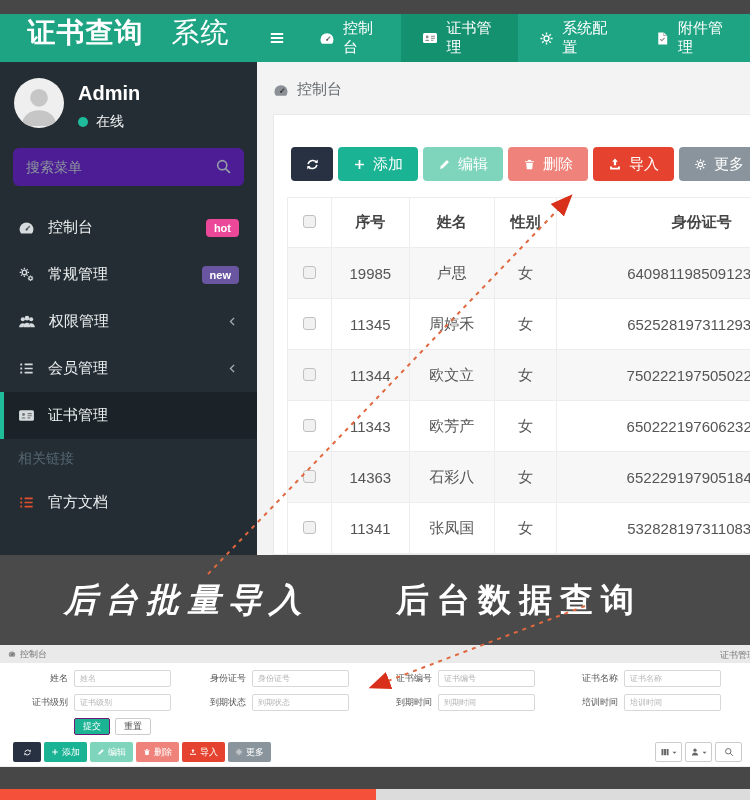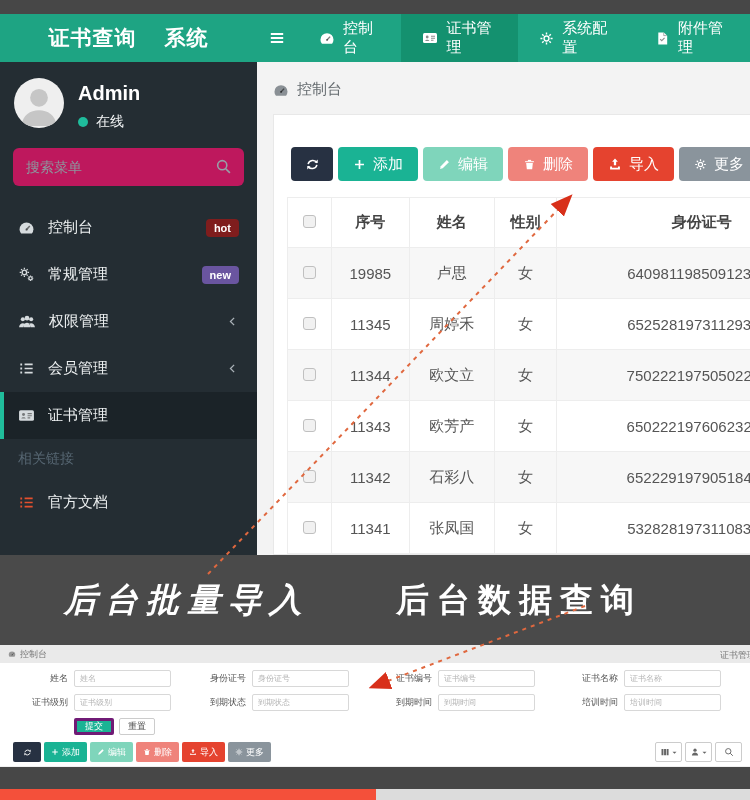--- a/index.html
+++ b/index.html
@@ -7,51 +7,51 @@
     font-family:"Liberation Sans","DejaVu Sans",sans-serif; background:#ffffff; }
 
   .ic { display:inline-block; vertical-align:middle; flex:none; }
 
   
   .top-strip { position:absolute; left:0; top:0; width:750px; height:14px; background:#474747; }
 
   
   .header { position:absolute; left:0; top:14px; width:750px; height:48px; background:#1ea483;
     display:flex; align-items:stretch; color:#fff; }
-  .logo { width:257px; display:flex; align-items:center; justify-content:center;
-    font-size:21px; letter-spacing:1px; }
+  .logo { width:257px; display:flex; justify-content:center;
+    font-size:28px; letter-spacing:1px; }
   .logo b { font-weight:bold; }
-  .logo span { font-weight:bold;margin-left:28px; }
+  .logo span { font-weight:normal;margin-left:28px; }
   .burger-btn { width:46px; display:flex; align-items:center; justify-content:center; cursor:pointer; }
   .nav { display:flex; align-items:stretch; flex:1; }
   .nav-item { display:flex; align-items:center; gap:8px; padding:0 21px; font-size:15px; cursor:pointer; }
   .nav-item.active { background:#14916f; }
 
   
   .sidebar { position:absolute; left:0; top:62px; width:257px; height:493px; background:#242d33; color:#eef1f2; }
   .user-panel { position:relative; height:82px; padding:16px 14px 0 14px; display:flex; gap:14px; }
   .avatar { width:50px; height:50px; border-radius:50%; background:#efefef; overflow:hidden; flex:none; }
   .user-meta { padding-top:4px; }
   .user-name { font-size:20px; font-weight:bold; color:#fff; }
   .user-status { margin-top:8px; display:flex; align-items:center; gap:8px; font-size:14px; color:#f2f4f5; }
   .dot { width:10px; height:10px; border-radius:50%; background:#1fbc9c; }
   .search-wrap { margin:4px 13px 0 13px; position:relative; }
-  .search-input { width:100%; height:38px; background:#be185d; border:none; border-radius:6px;
+  .search-input { width:100%; height:38px; background:#4c1d95; border:none; border-radius:6px;
     color:#cfd6da; font-size:14px; padding:0 36px 0 13px; outline:none; }
   .search-input::placeholder { color:#8d979e; }
   .search-ic { position:absolute; right:12px; top:10px; color:#97a1a8; }
 
   .menu { margin-top:18px; }
   .menu-item { height:47px; display:flex; align-items:center; padding:0 18px; gap:13px;
     font-size:15px; color:#edf0f1; cursor:pointer; position:relative; }
   .menu-item .mi-ic { color:#d6dbde; }
   .menu-item.active { background:#1b2328; }
   .menu-item.active::before { content:""; position:absolute; left:0; top:0; bottom:0; width:4px; background:#20bd9b; }
   .badge { margin-left:auto; font-size:11px; font-weight:bold; color:#fff; border-radius:4px; padding:3px 8px; }
-  .badge.hot { background:#7f1d1d; }
+  .badge.hot { background:#ec4899; }
   .badge.new { background:#6a55a0; }
   .chev { margin-left:auto; color:#aab2b8; }
   .menu-section { height:40px; display:flex; align-items:center; padding:0 18px; font-size:14px; color:#566672; }
   .menu-item .red-ic { color:#e4502e; }
 
   
   .main { position:absolute; left:257px; top:62px; width:493px; height:493px; background:#f3f3f3; }
   .breadcrumb { position:absolute; left:16px; top:18px; display:flex; align-items:center; gap:8px;
     color:#666c70; font-size:15px; }
   .card { position:absolute; left:16px; top:52px; width:620px; height:441px; background:#fff;
@@ -92,21 +92,21 @@
   .mini-card { position:absolute; left:0; top:18px; width:750px; height:103px; background:#fff; }
   .mini-form { display:grid; grid-template-columns:178px 186px 186px 186px; row-gap:7px; padding:7px 0 0 4px; }
   .mfield { display:flex; align-items:center; gap:6px; }
   .mfield label { width:64px; text-align:right; font-size:9px; color:#555; }
   .mfield input { width:97px; height:17px; border:1px solid #d8d8d8; border-radius:2px;
     font-size:8px; padding:0 5px; color:#333; outline:none; }
   .mfield input::placeholder { color:#b5b5b5; }
   .mini-actions { margin:7px 0 0 74px; display:flex; gap:5px; }
   .mbtn { height:17px; font-size:9px; border-radius:2px; padding:0 8px; cursor:pointer;
     display:inline-flex; align-items:center; font-family:inherit; }
-  .mbtn.submit { background:#1ab394; border:3px solid #701a75; color:#fff; }
+  .mbtn.submit { background:#1ab394; border:1px solid #701a75; color:#fff; }
   .mbtn.reset { background:#fff; border:1px solid #cccccc; color:#555; }
   .mini-toolbar { position:absolute; left:13px; top:79px; display:flex; gap:3px; }
   .mtb { height:20px; border:none; border-radius:2px; color:#fff; font-size:9px;
     display:inline-flex; align-items:center; gap:3px; padding:0 7px; cursor:pointer; font-family:inherit; }
   .mtb.refresh { background:#273142; width:28px; justify-content:center; padding:0; }
   .mtb.add { background:#1ab394; }
   .mtb.edit { background:#7fd5bb; }
   .mtb.del { background:#ef837b; }
   .mtb.imp { background:#e5432f; }
   .mtb.more { background:#8a949c; }
@@ -408,21 +408,21 @@
         </tr>
         <tr>
           <td><span class="cb"></span></td>
           <td>11343</td>
           <td>欧芳产</td>
           <td>女</td>
           <td>650222197606232627</td>
         </tr>
         <tr>
           <td><span class="cb"></span></td>
-          <td>11342</td>
+          <td>14363</td>
           <td>石彩八</td>
           <td>女</td>
           <td>652229197905184226</td>
         </tr>
         <tr>
           <td><span class="cb"></span></td>
           <td>11341</td>
           <td>张凤国</td>
           <td>女</td>
           <td>532828197311083525</td>

